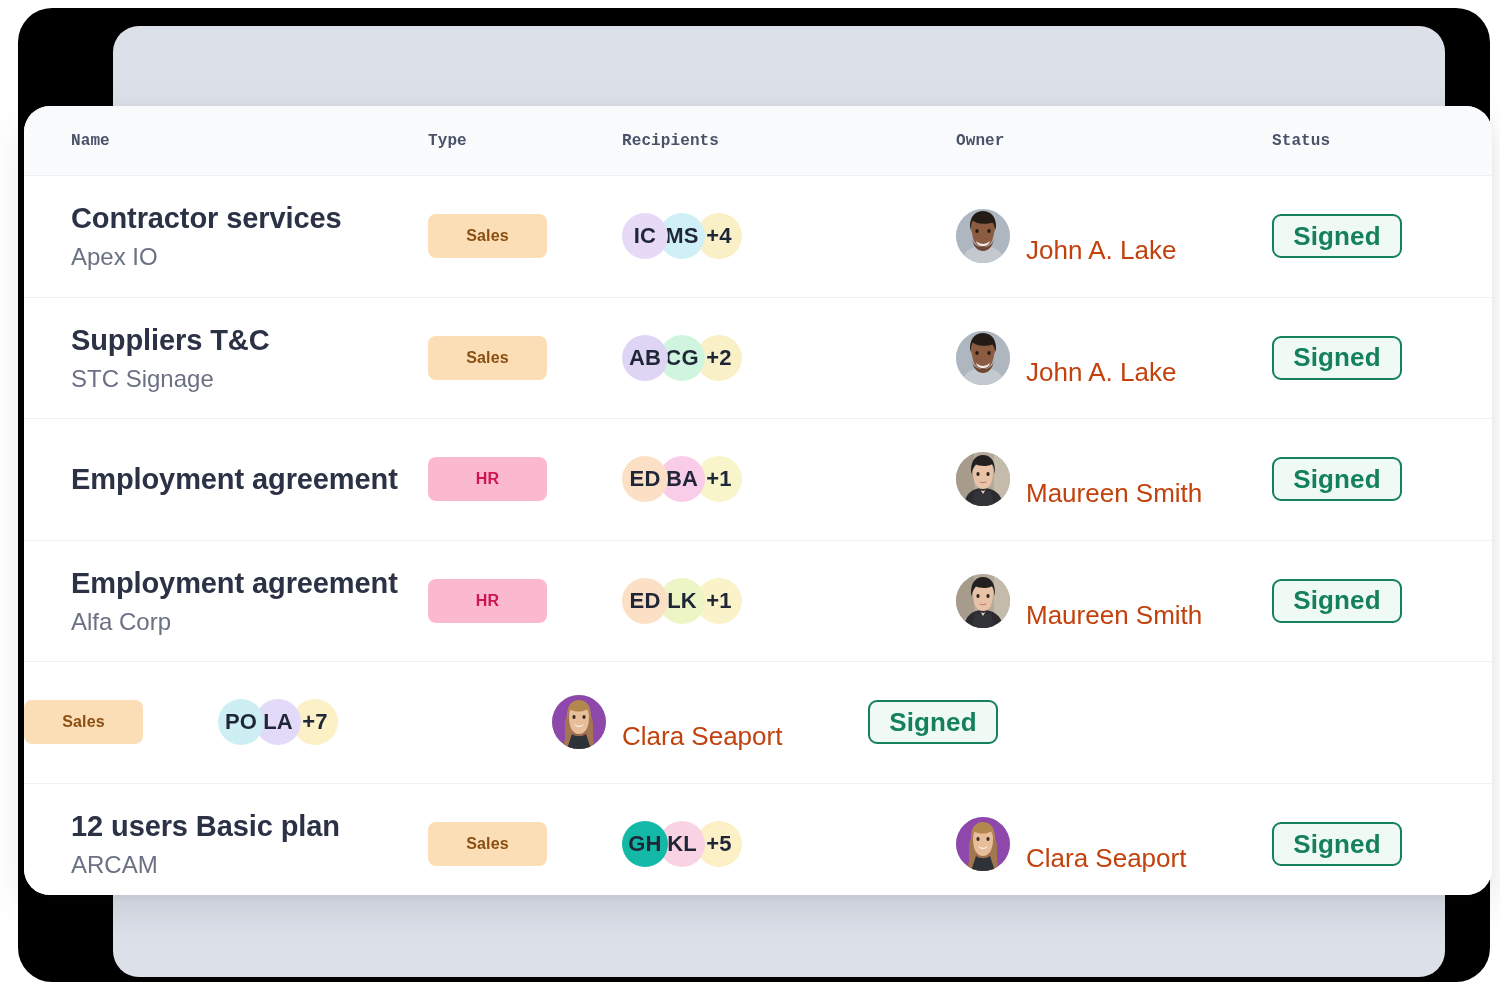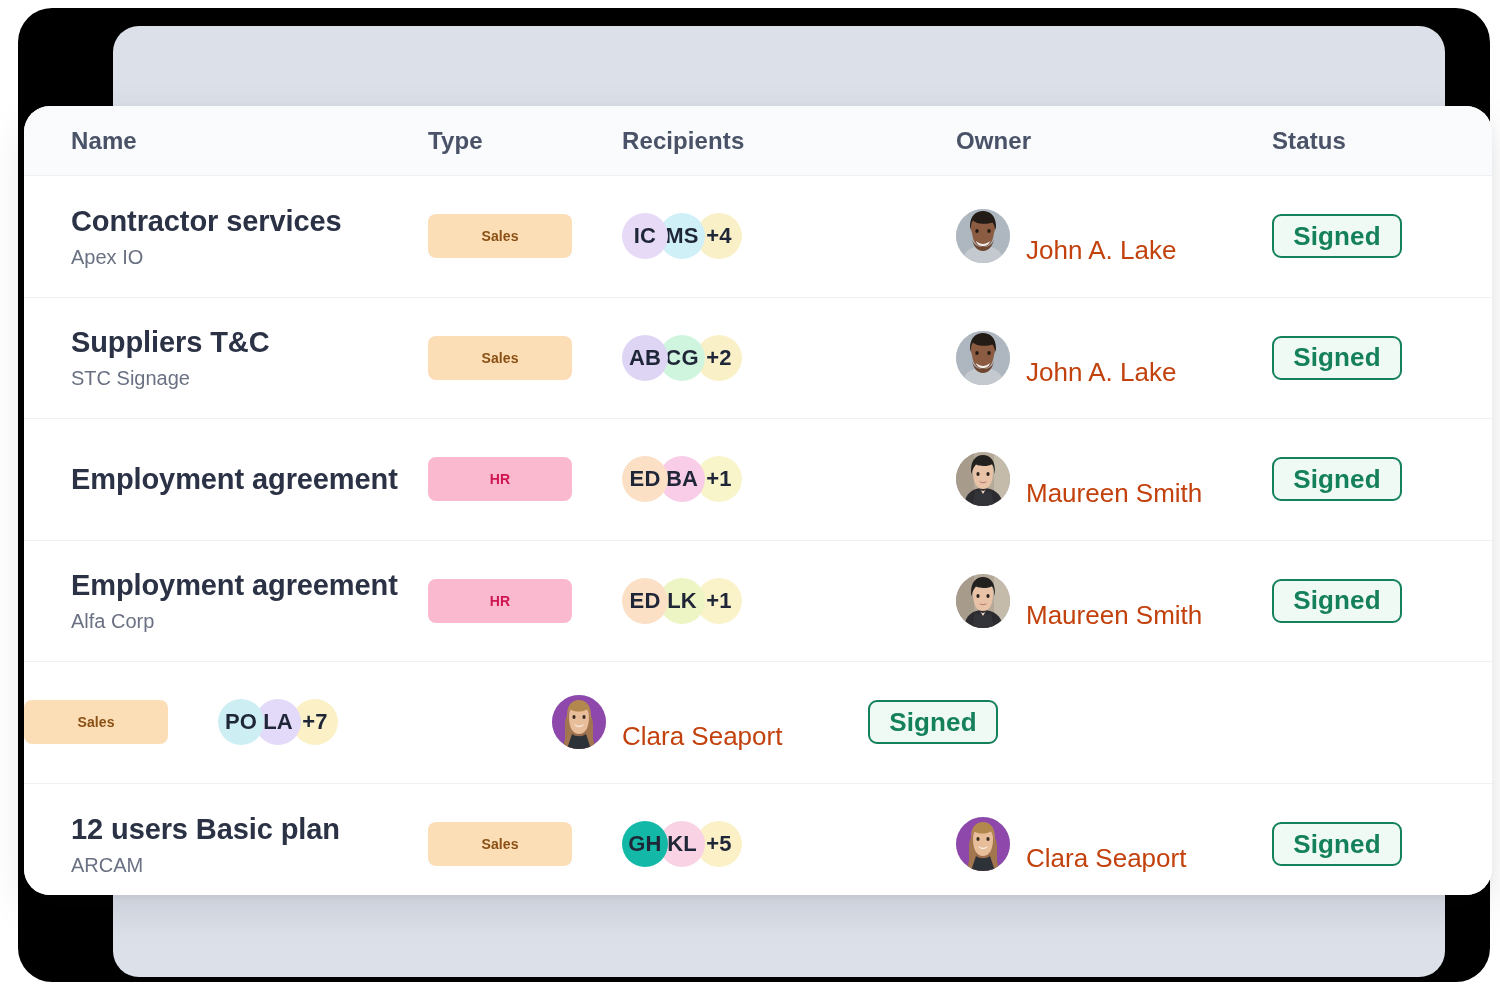--- a/index.html
+++ b/index.html
@@ -57,25 +57,26 @@
   
   .table-head {
     display: flex;
     align-items: center;
     height: 70px;
     background: linear-gradient(180deg, #f8fafc 0%, #f9fbfd 100%);
     border-bottom: 1px solid #eef0f3;
   }
 
   .th {
-    font-size: 24px;
+    font-size: 16px;
     font-weight: 700;
     color: #4a5268;
     letter-spacing: 0.1px;
     white-space: nowrap;
+    font-family: Liberation Mono, monospace;
   }
 
   
   .col-name      { width: 404px; padding-left: 47px; }
   .col-type      { width: 194px; }
   .col-recip     { width: 334px; }
   .col-owner     { width: 316px; }
   .col-status    { width: 220px; }
 
   
@@ -90,35 +91,35 @@
 
   .doc-title {
     font-size: 29px;
     font-weight: 700;
     color: #2b3245;
     line-height: 1.25;
     letter-spacing: -0.1px;
   }
   .doc-sub {
     margin-top: 6px;
-    font-size: 20px;
+    font-size: 24px;
     font-weight: 400;
     color: #6a7183;
     line-height: 1.25;
   }
 
   
   .type-badge {
     display: inline-flex;
     align-items: center;
     justify-content: center;
-    width: 144px;
+    width: 119px;
     height: 44px;
     border-radius: 8px;
-    font-size: 14px;
+    font-size: 16px;
     font-weight: 700;
     letter-spacing: 0.1px;
   }
 
   
   .recip-stack { display: flex; align-items: center; }
   .recip {
     width: 46px;
     height: 46px;
     border-radius: 50%;

